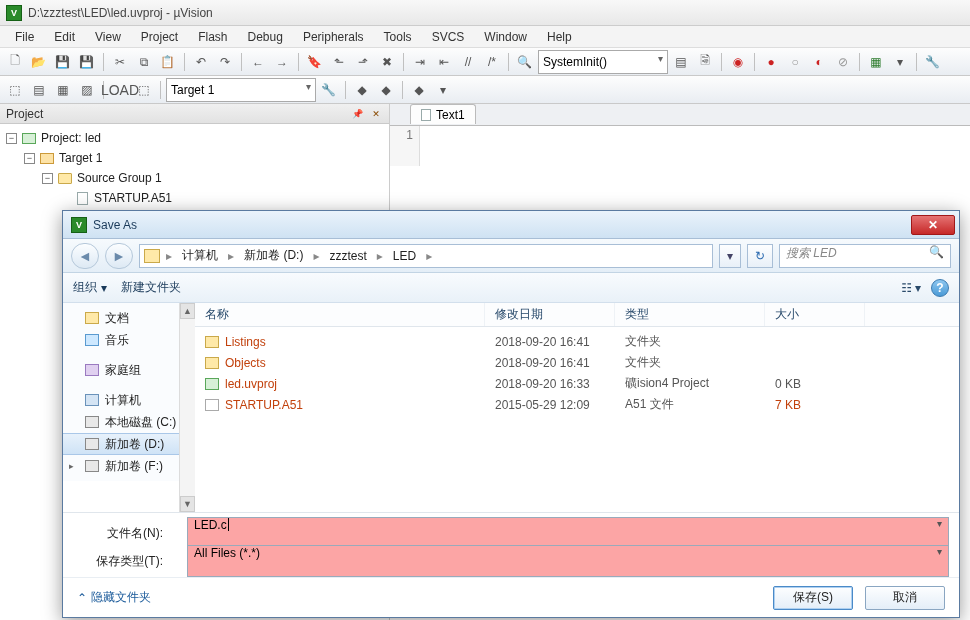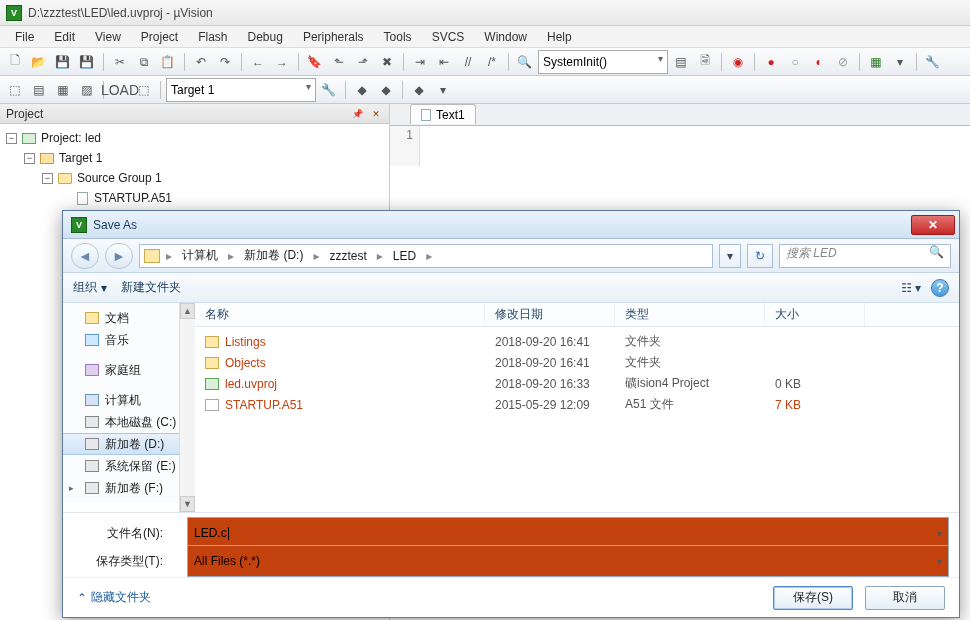--- a/index.html
+++ b/index.html
@@ -92,21 +92,21 @@
 .f-row { height:21px; display:flex; align-items:center; }
 .f-cell { padding:0 10px; color:#c2410c; display:flex; align-items:center; gap:6px; }
 .f-ic { width:14px; height:12px; }
 .f-ic.folder { background:#ffe9a8; border:1px solid #caa94a; }
 .f-ic.uvproj { background:#d7f0d7; border:1px solid #5aa75a; }
 .f-ic.file { background:#fff; border:1px solid #aaa; }
 
 .dlg-bottom { border-top:1px solid #e0e6ec; padding:6px 10px 2px 10px; }
 .form-row { display:flex; align-items:center; height:28px; gap:24px; }
 .form-lbl { width:90px; text-align:right; color:#222; }
-.form-input { flex:1; height:32px; border:1px solid #9ab; background:#c2410c; padding:0 6px; display:flex; align-items:center; position:relative; }
+.form-input { flex:1; height:32px; border:1px solid #9ab; background:#fca5a5; padding:0 6px; display:flex; position:relative; }
 .form-input::after { content:"▾"; position:absolute; right:6px; color:#555; font-size:10px; }
 .cursor { display:inline-block; width:1px; height:13px; background:#000; margin-left:1px; vertical-align:middle; }
 
 .dlg-actions { height:40px; display:flex; align-items:center; justify-content:flex-end; gap:12px; padding:0 14px; border-top:1px solid #e9eef3; }
 .dlg-actions .left-link { margin-right:auto; color:#1a5a9a; display:flex; align-items:center; gap:4px; }
 .btn { min-width:80px; height:24px; border:1px solid #8aa6c2; background:linear-gradient(#fdfeff,#e4eef8); border-radius:2px; display:flex; align-items:center; justify-content:center; color:#222; }
 .btn.primary { border-color:#4a8ac8; box-shadow:0 0 0 1px #aed0f0 inset; }
 </style>
 </head>
 <body>
@@ -317,24 +317,20 @@
           </div>
         <div class="place-item">
             <div class="place-ic drv"></div>
             <span>本地磁盘 (C:)</span>
           </div>
         <div class="place-item selected">
             <div class="place-ic drv"></div>
             <span>新加卷 (D:)</span>
           </div>
         <div class="place-item">
-            <div class="place-ic drv"></div>
-            <span>系统保留 (E:)</span>
-          </div>
-        <div class="place-item">
             <span class="tw">▸</span>
             <div class="place-ic drv"></div>
             <span>新加卷 (F:)</span>
           </div>
       </div>
       <div class="pl-scroll">
         <div class="sarrow">▲</div>
         <div class="sthumb"></div>
         <div class="sarrow">▼</div>
       </div>

